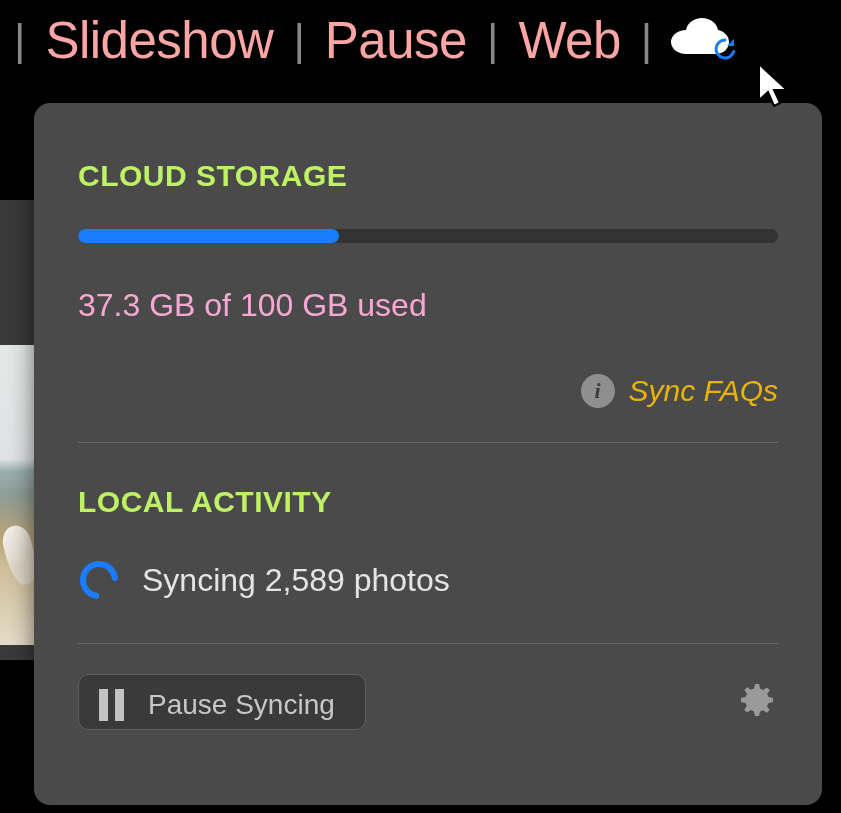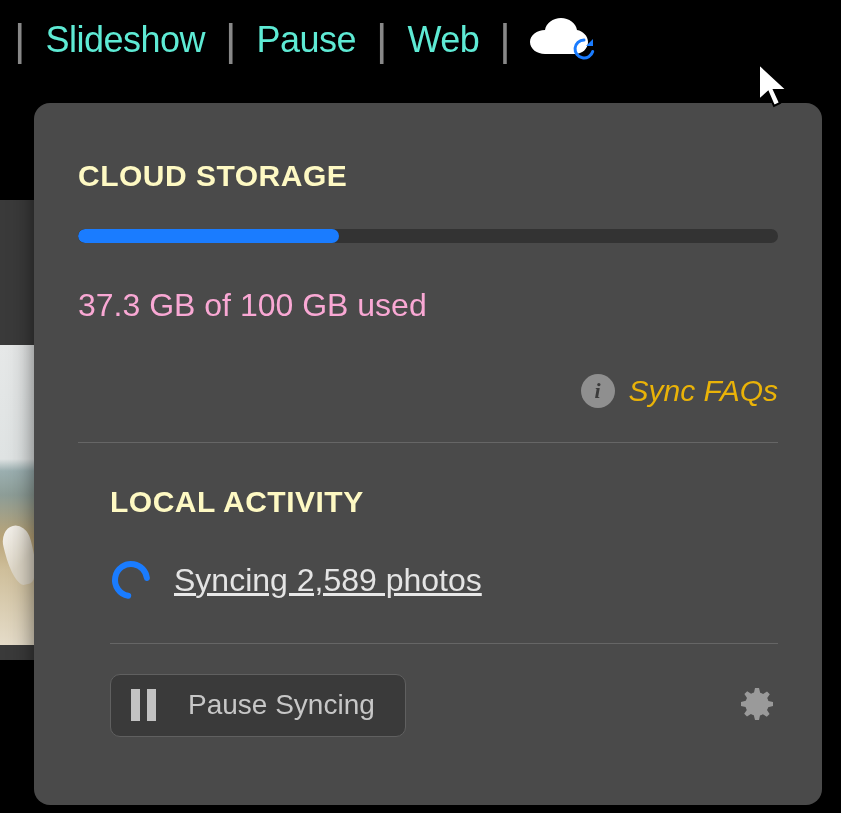--- a/index.html
+++ b/index.html
@@ -18,22 +18,22 @@
       padding: 0 8px;
       gap: 0;
     }
     .divider {
       color: #888;
       font-size: 44px;
       font-weight: 300;
       padding: 0 6px;
     }
     .module-tab {
-      color: #5eead4;
-      font-size: 36px;
+      color: #fca5a5;
+      font-size: 51px;
       font-weight: 400;
       padding: 0 14px;
       cursor: pointer;
       letter-spacing: -0.5px;
     }
     .cloud-wrap {
       display: flex;
       align-items: center;
       padding-left: 8px;
       position: relative;
@@ -80,21 +80,21 @@
       box-shadow: 0 4px 24px rgba(0,0,0,0.55);
       padding: 56px 44px 30px 44px;
       color: #e8e8e8;
       z-index: 10;
     }
     .section-title {
       font-size: 30px;
       font-weight: 700;
       letter-spacing: 0.5px;
       margin-bottom: 36px;
-      color: #fef9c3;
+      color: #bef264;
     }
     .progress-track {
       width: 100%;
       height: 14px;
       background: #333;
       border-radius: 10px;
       overflow: hidden;
     }
     .progress-fill {
       height: 100%;
@@ -133,50 +133,49 @@
       color: #eab308;
       font-size: 30px;
       font-style: italic;
       cursor: pointer;
     }
     .hr {
       border: none;
       border-top: 1px solid #666;
       margin: 0;
     }
-    .local-section { padding-top: 42px; margin-left: 32px; }
+    .local-section { padding-top: 42px; }
     .sync-row {
       display: flex;
       align-items: center;
       gap: 22px;
       margin-top: 40px;
       padding-bottom: 42px;
-      text-decoration: underline;
     }
     .spinner {
       width: 42px; height: 42px;
     }
     .sync-text {
       font-size: 32px;
       color: #e4e4e4;
     }
     .bottom-row {
       display: flex;
       align-items: center;
       justify-content: space-between;
       padding-top: 30px;
     }
     .pause-btn {
       display: flex;
       align-items: center;
-      gap: 32px;
+      gap: 24px;
       background: #3a3a3a;
       border: 1px solid #606060;
       border-radius: 10px;
-      padding: 14px 30px 15px 20px;
+      padding: 14px 30px 8px 20px;
       color: #c7c7c7;
       font-size: 28px;
       cursor: pointer;
     }
     .pause-bars {
       display: flex;
       gap: 7px;
     }
     .pause-bars span {
       width: 9px;

